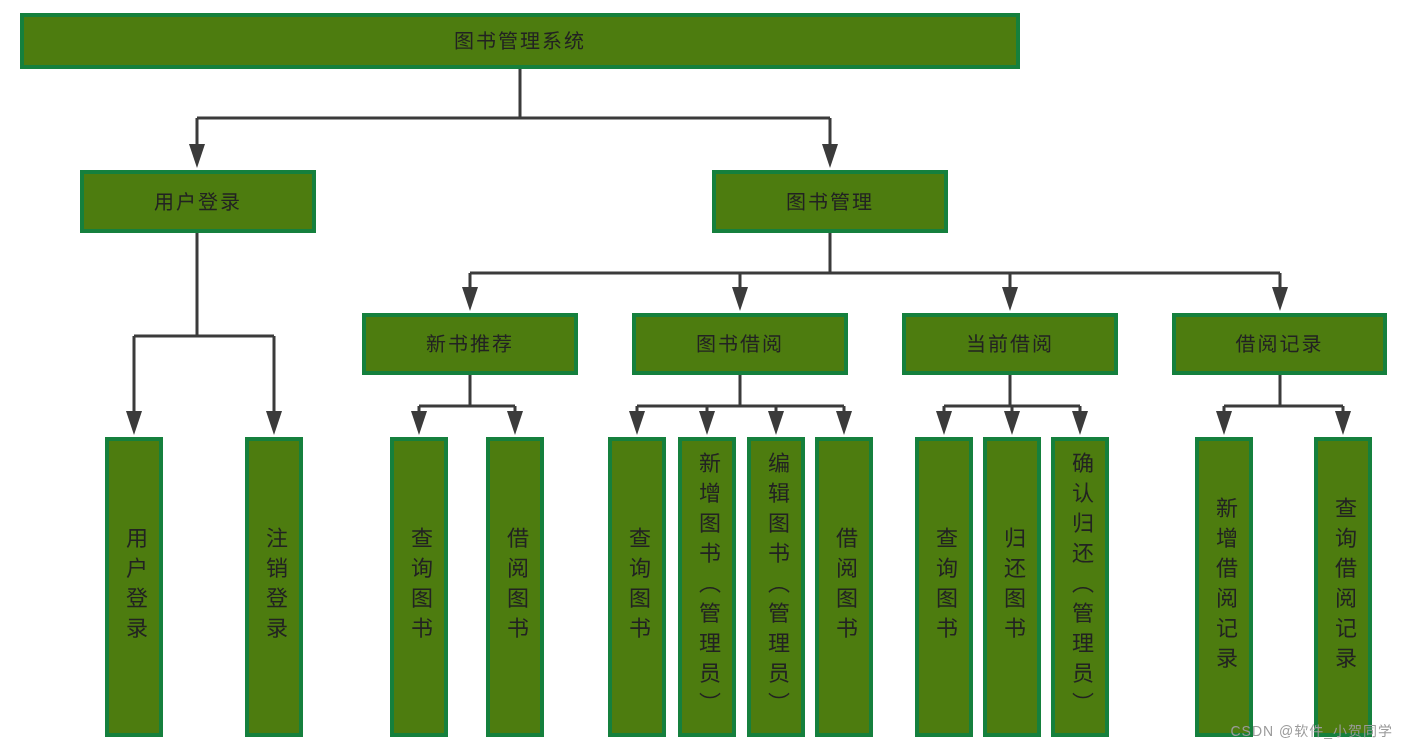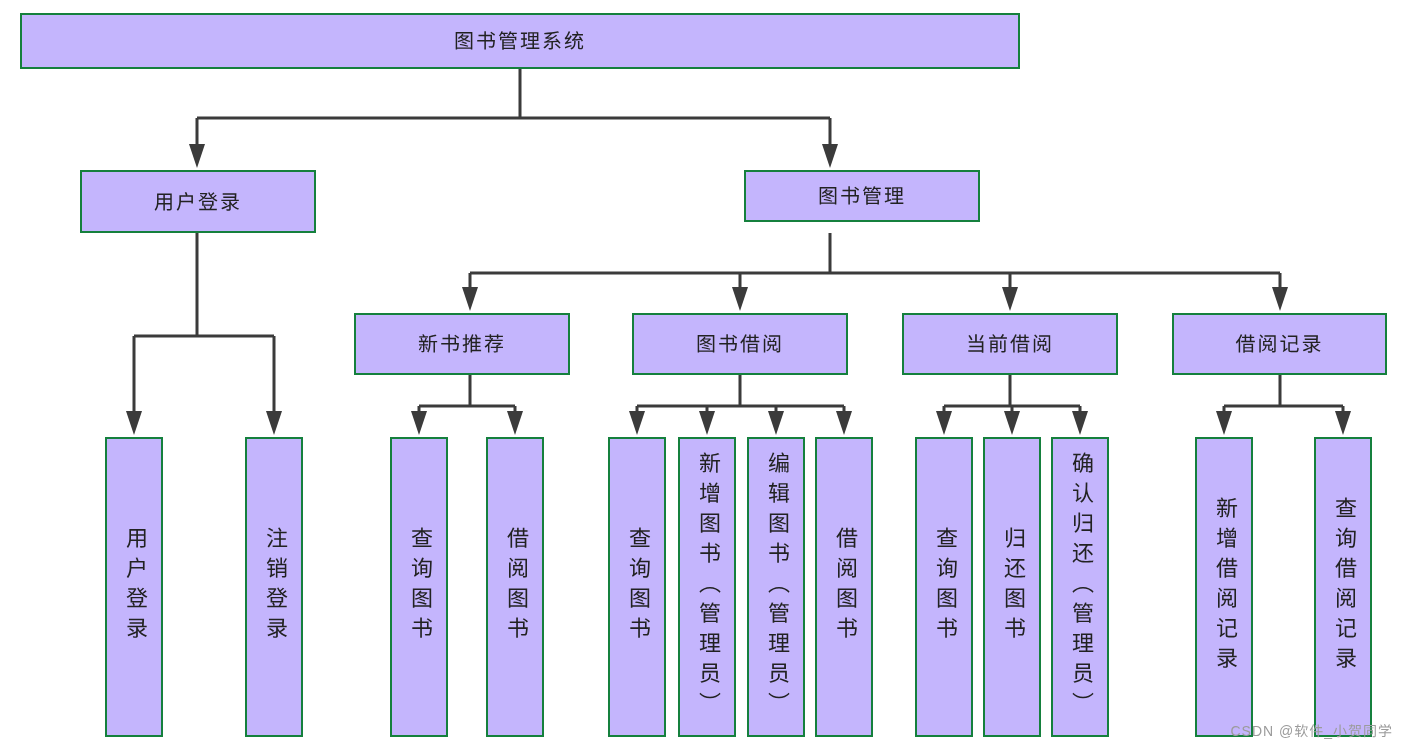--- a/index.html
+++ b/index.html
@@ -19,22 +19,22 @@
     position: absolute;
     left: 0;
     top: 0;
     width: 1405px;
     height: 747px;
     pointer-events: none;
   }
   .node {
     position: absolute;
     box-sizing: border-box;
-    border: 2px solid #15803d;
-    background: #c4b5fd;
+    border: 4px solid #15803d;
+    background: #4d7c0f;
     color: #222222;
     display: flex;
     align-items: center;
     justify-content: center;
     text-align: center;
   }
   .node.h {
     font-size: 20px;
     letter-spacing: 2px;
     line-height: 1;
@@ -102,23 +102,23 @@
       <polygon points="1012,435 1004,411 1020,411"></polygon>
       <polygon points="1080,435 1072,411 1088,411"></polygon>
       <polygon points="1224,435 1216,411 1232,411"></polygon>
       <polygon points="1343,435 1335,411 1351,411"></polygon>
     </g>
   </svg>
 
   <div class="node h root" style="left:20px; top:13px; width:1000px; height:56px;">图书管理系统</div>
 
   <div class="node h" style="left:80px; top:170px; width:236px; height:63px;">用户登录</div>
-  <div class="node h" style="left:712px; top:170px; width:236px; height:52px;margin-left:32px;">图书管理</div>
+  <div class="node h" style="left:712px; top:170px; width:236px; height:63px;">图书管理</div>
 
-  <div class="node h" style="left:354px; top:313px; width:216px; height:62px;">新书推荐</div>
+  <div class="node h" style="left:362px; top:313px; width:216px; height:62px;">新书推荐</div>
   <div class="node h" style="left:902px; top:313px; width:216px; height:62px;">当前借阅</div>
   <div class="node h" style="left:632px; top:313px; width:216px; height:62px;">图书借阅</div>
   <div class="node h" style="left:1172px; top:313px; width:215px; height:62px;text-align:center;">借阅记录</div>
 
   <div class="node v" style="left:105px; top:437px; width:58px; height:300px;">用户登录</div>
   <div class="node v" style="left:245px; top:437px; width:58px; height:300px;">注销登录</div>
 
   <div class="node v" style="left:390px; top:437px; width:58px; height:300px;">查询图书</div>
   <div class="node v" style="left:486px; top:437px; width:58px; height:300px;">借阅图书</div>
 

